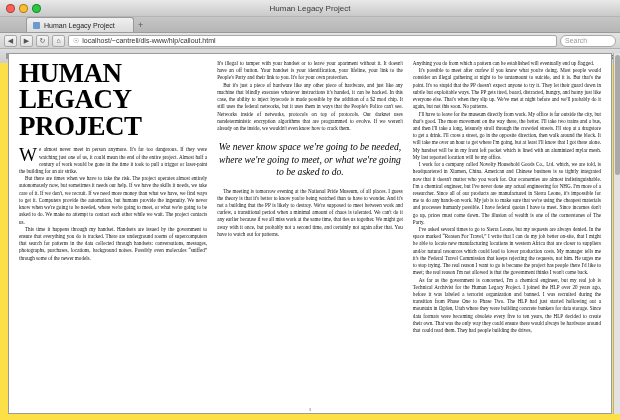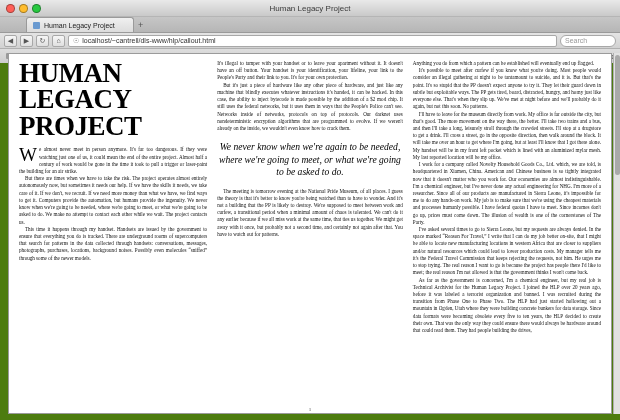--- a/index.html
+++ b/index.html
@@ -6,21 +6,21 @@
   html, body {
     margin: 0; padding: 0;
     width: 620px; height: 420px;
     overflow: hidden;
     background: #3a3a3a;
     font-family: "Liberation Sans", sans-serif;
   }
   #page {
     width: 620px; height: 420px;
     position: relative;
-    background: #4d7c0f;
+    background: #fde047;
     overflow: hidden;
   }
 
   
   .chrome {
     position: absolute; left: 0; top: 0; right: 0;
     height: 49px;
     background: linear-gradient(#e8e8e8, #cfcfcf);
     border-bottom: 1px solid #8a8a8a;
   }
@@ -266,21 +266,21 @@
       <div class="col c1">
         <div class="headline">HUMAN LEGACY PROJECT</div>
         <p class="first"><span class="dropcap">W</span><span>e almost never meet in person anymore. It's far too dangerous. If they were watching just one of us, it could mean the end of the entire project. Almost half a century of work would be gone in the time it took to pull a trigger or laser-paint the building for an air strike.</span></p>
         <p>But there are times when we have to take the risk. The project operates almost entirely autonomously now, but sometimes it needs our help. If we have the skills it needs, we take care of it. If we don't, we recruit. If we need more money than what we have, we find ways to get it. Computers provide the automation, but humans provide the ingenuity. We never know when we're going to be needed, where we're going to meet, or what we're going to be asked to do. We make no attempt to contact each other while we wait. The project contacts us.</p>
         <p>This time it happens through my handset. Handsets are issued by the government to ensure that everything you do is tracked. There are underground rooms of supercomputers that search for patterns in the data collected through handsets: conversations, messages, photographs, purchases, locations, background noises. Possibly even molecules “sniffed” through some of the newer models.</p>
       </div>
 
       <div class="col c2">
         <p class="first">It's illegal to tamper with your handset or to leave your apartment without it. It doesn't have an off button. Your handset is your identification, your lifeline, your link to the People's Party and their link to you. It's for your own protection.</p>
         <p>But it's just a piece of hardware like any other piece of hardware, and just like any machine that blindly executes whatever instructions it's handed, it can be hacked. In this case, the ability to inject bytecode is made possible by the addition of a $2 mod chip. It still uses the federal networks, but it uses them in ways that the People's Police can't see. Networks inside of networks, protocols on top of protocols. Our darknet uses nondeterministic encryption algorithms that are programmed to evolve. If we weren't already on the inside, we wouldn't even know how to crack them.</p>
-        <div class="pullquote">We never know when we're again to be needed, where we're going to meet, or what we're going to be asked to do.</div>
+        <div class="pullquote">We never know space we're going to be needed, where we're going to meet, or what we're going to be asked to do.</div>
         <p>The meeting is tomorrow evening at the National Pride Museum, of all places. I guess the theory is that it's better to know you're being watched than to have to wonder. And it's not a building that the PP is likely to destroy. We're supposed to meet between work and curfew, a transitional period when a minimal amount of chaos is tolerated. We can't do it any earlier because if we all miss work at the same time, that ties us together. We might get away with it once, but probably not a second time, and certainly not again after that. You have to watch out for patterns.</p>
       </div>
 
       <div class="col c3">
         <p class="first">Anything you do from which a pattern can be established will eventually end up flagged.</p>
         <p>It's possible to meet after curfew if you know what you're doing. Most people would consider an illegal gathering at night to be tantamount to suicide, and it is. But that's the point. It's so stupid that the PP doesn't expect anyone to try it. They let their guard down in subtle but exploitable ways. The PP gets tired, board, distracted, hungry, and horny just like everyone else. That's when they slip up. We've met at night before and we'll probably do it again, but not this soon. No patterns.</p>
         <p>I'll have to leave for the museum directly from work. My office is far outside the city, but that's good. The more movement on the way there, the better. I'll take two trains and a bus, and then I'll take a long, leisurely stroll through the crowded streets. I'll stop at a drugstore to get a drink. I'll cross a street, go in the opposite direction, then walk around the block. It will take me over an hour to get where I'm going, but at least I'll know that I got there alone. My handset will be in my front left pocket which is lined with an aluminized mylar mesh. My last reported location will be my office.</p>
         <p>I work for a company called Novelty Household Goods Co., Ltd. which, we are told, is headquartered in Xiamen, China. American and Chinese business is so tightly integrated now that it doesn't matter who you work for. Our economies are almost indistinguishable. I'm a chemical engineer, but I've never done any actual engineering for NHG. I'm more of a researcher. Since all of our products are manufactured in Sierra Leone, it's impossible for me to do any hands-on work. My job is to make sure that we're using the cheapest materials and processes humanly possible. I have federal quotas I have to meet. Since incomes don't go up, prices must come down. The illusion of wealth is one of the cornerstones of The Party.</p>
         <p>I've asked several times to go to Sierra Leone, but my requests are always denied. In the space marked “Reason For Travel,” I write that I can do my job better on-site, that I might be able to locate new manufacturing locations in western Africa that are closer to suppliers and/or natural resources which could lead to lower production costs. My manager tells me it's the Federal Travel Commission that keeps rejecting the requests, not him. He urges me to stop trying. The real reason I want to go is because the project has people there I'd like to meet; the real reason I'm not allowed is that the government thinks I won't come back.</p>
         <p>As far as the government is concerned, I'm a chemical engineer, but my real job is Technical Archivist for the Human Legacy Project. I joined the HLP over 20 years ago, before it was labeled a terrorist organization and banned. I was recruited during the transition from Phase One to Phase Two. The HLP had just started hollowing out a mountain in Ogden, Utah where they were building concrete bunkers for data storage. Since data formats were becoming obsolete every five to ten years, the HLP decided to create their own. That was the only way they could ensure there would always be hardware around that could read them. They had people building the drives,</p>

